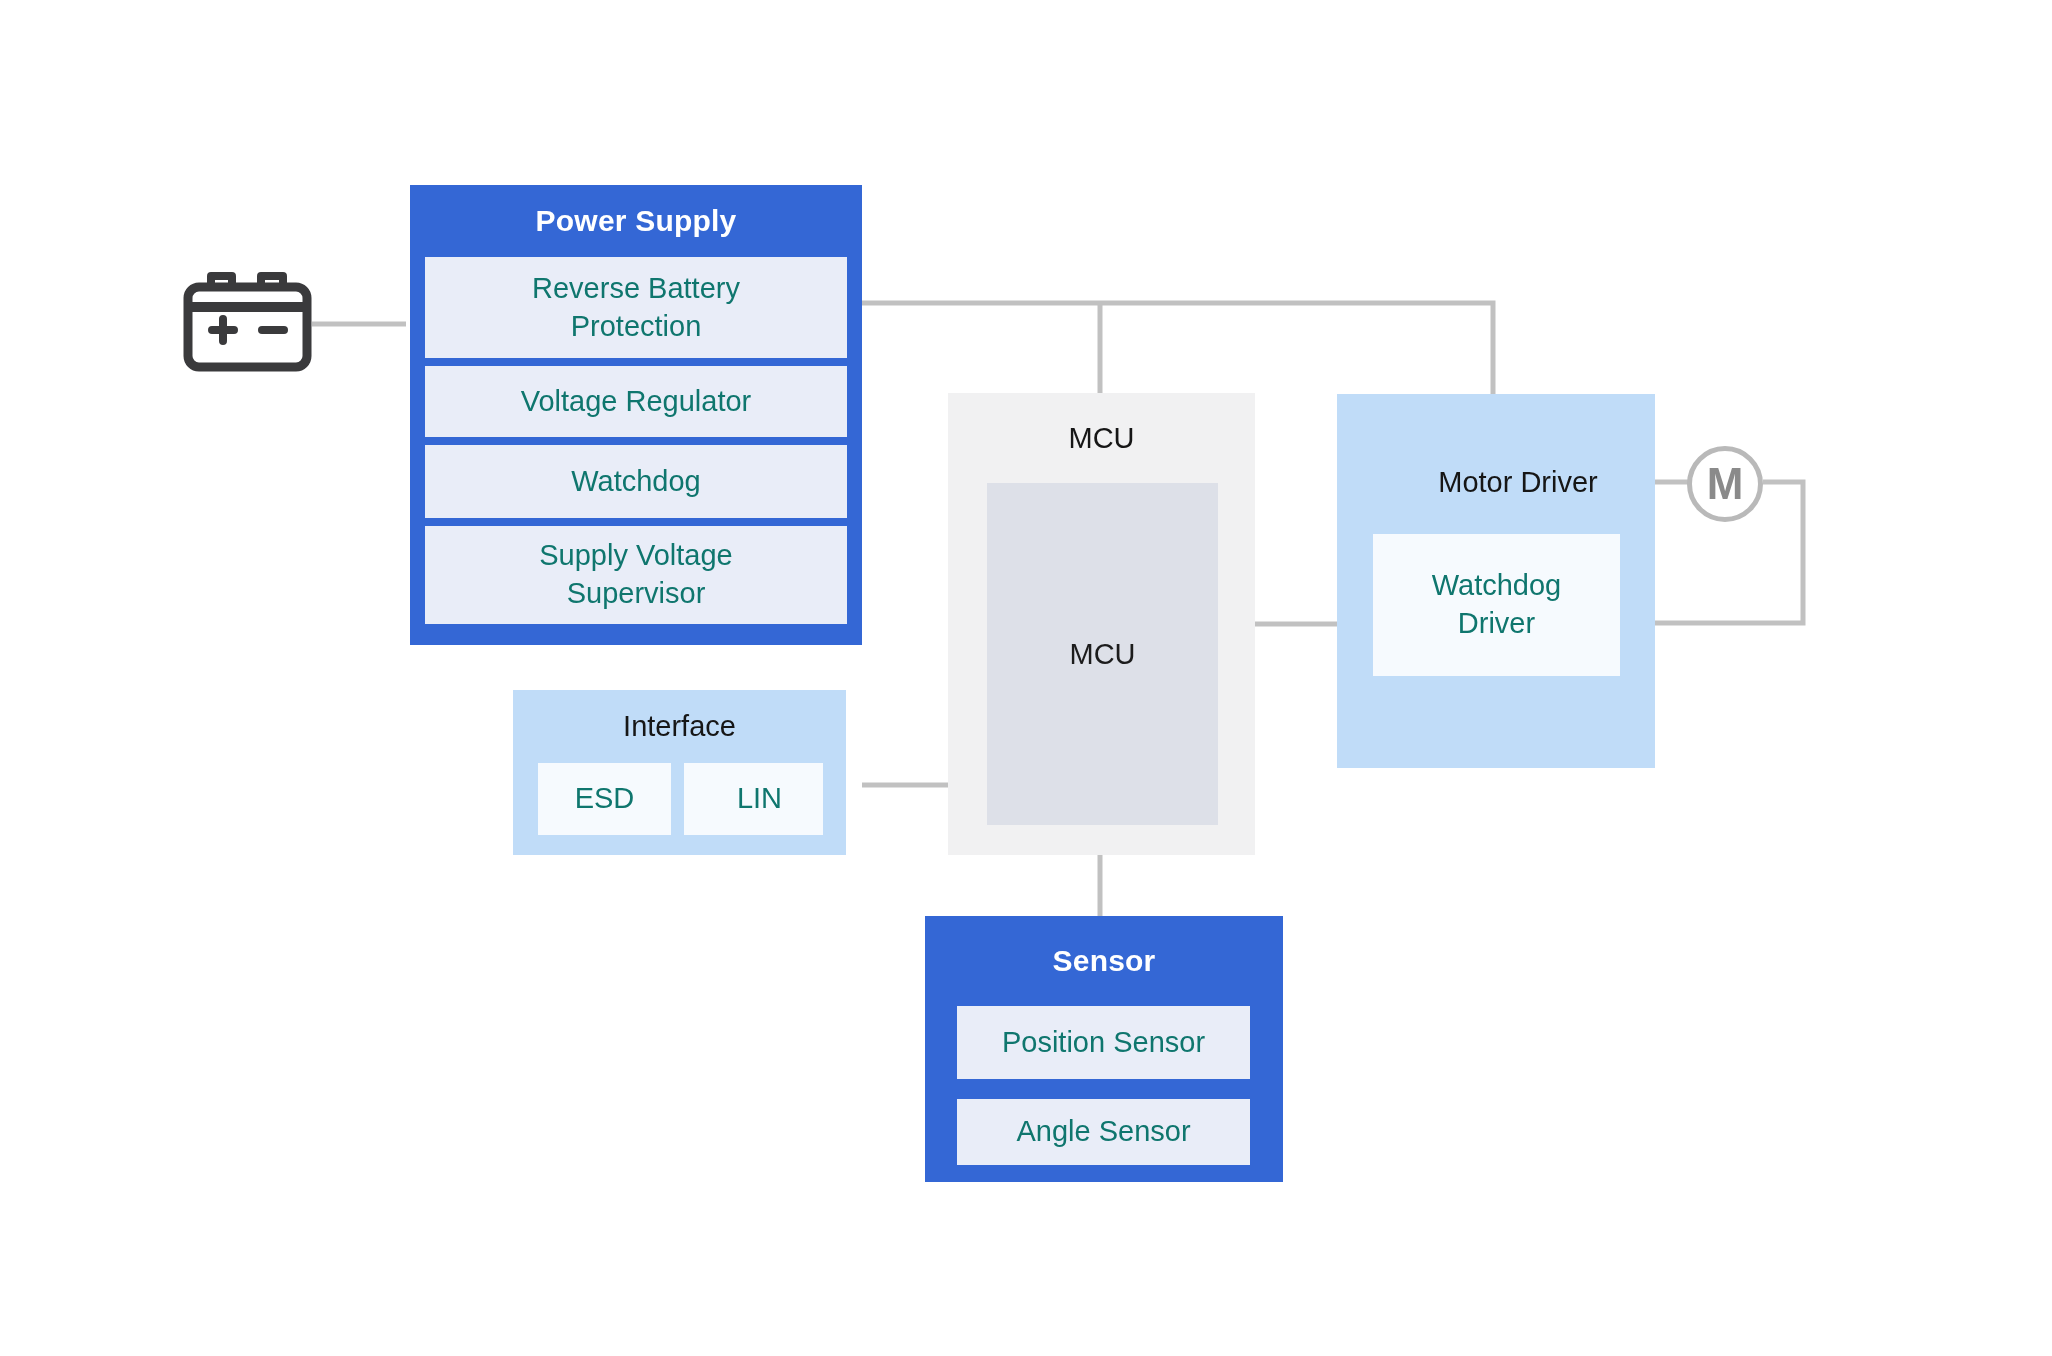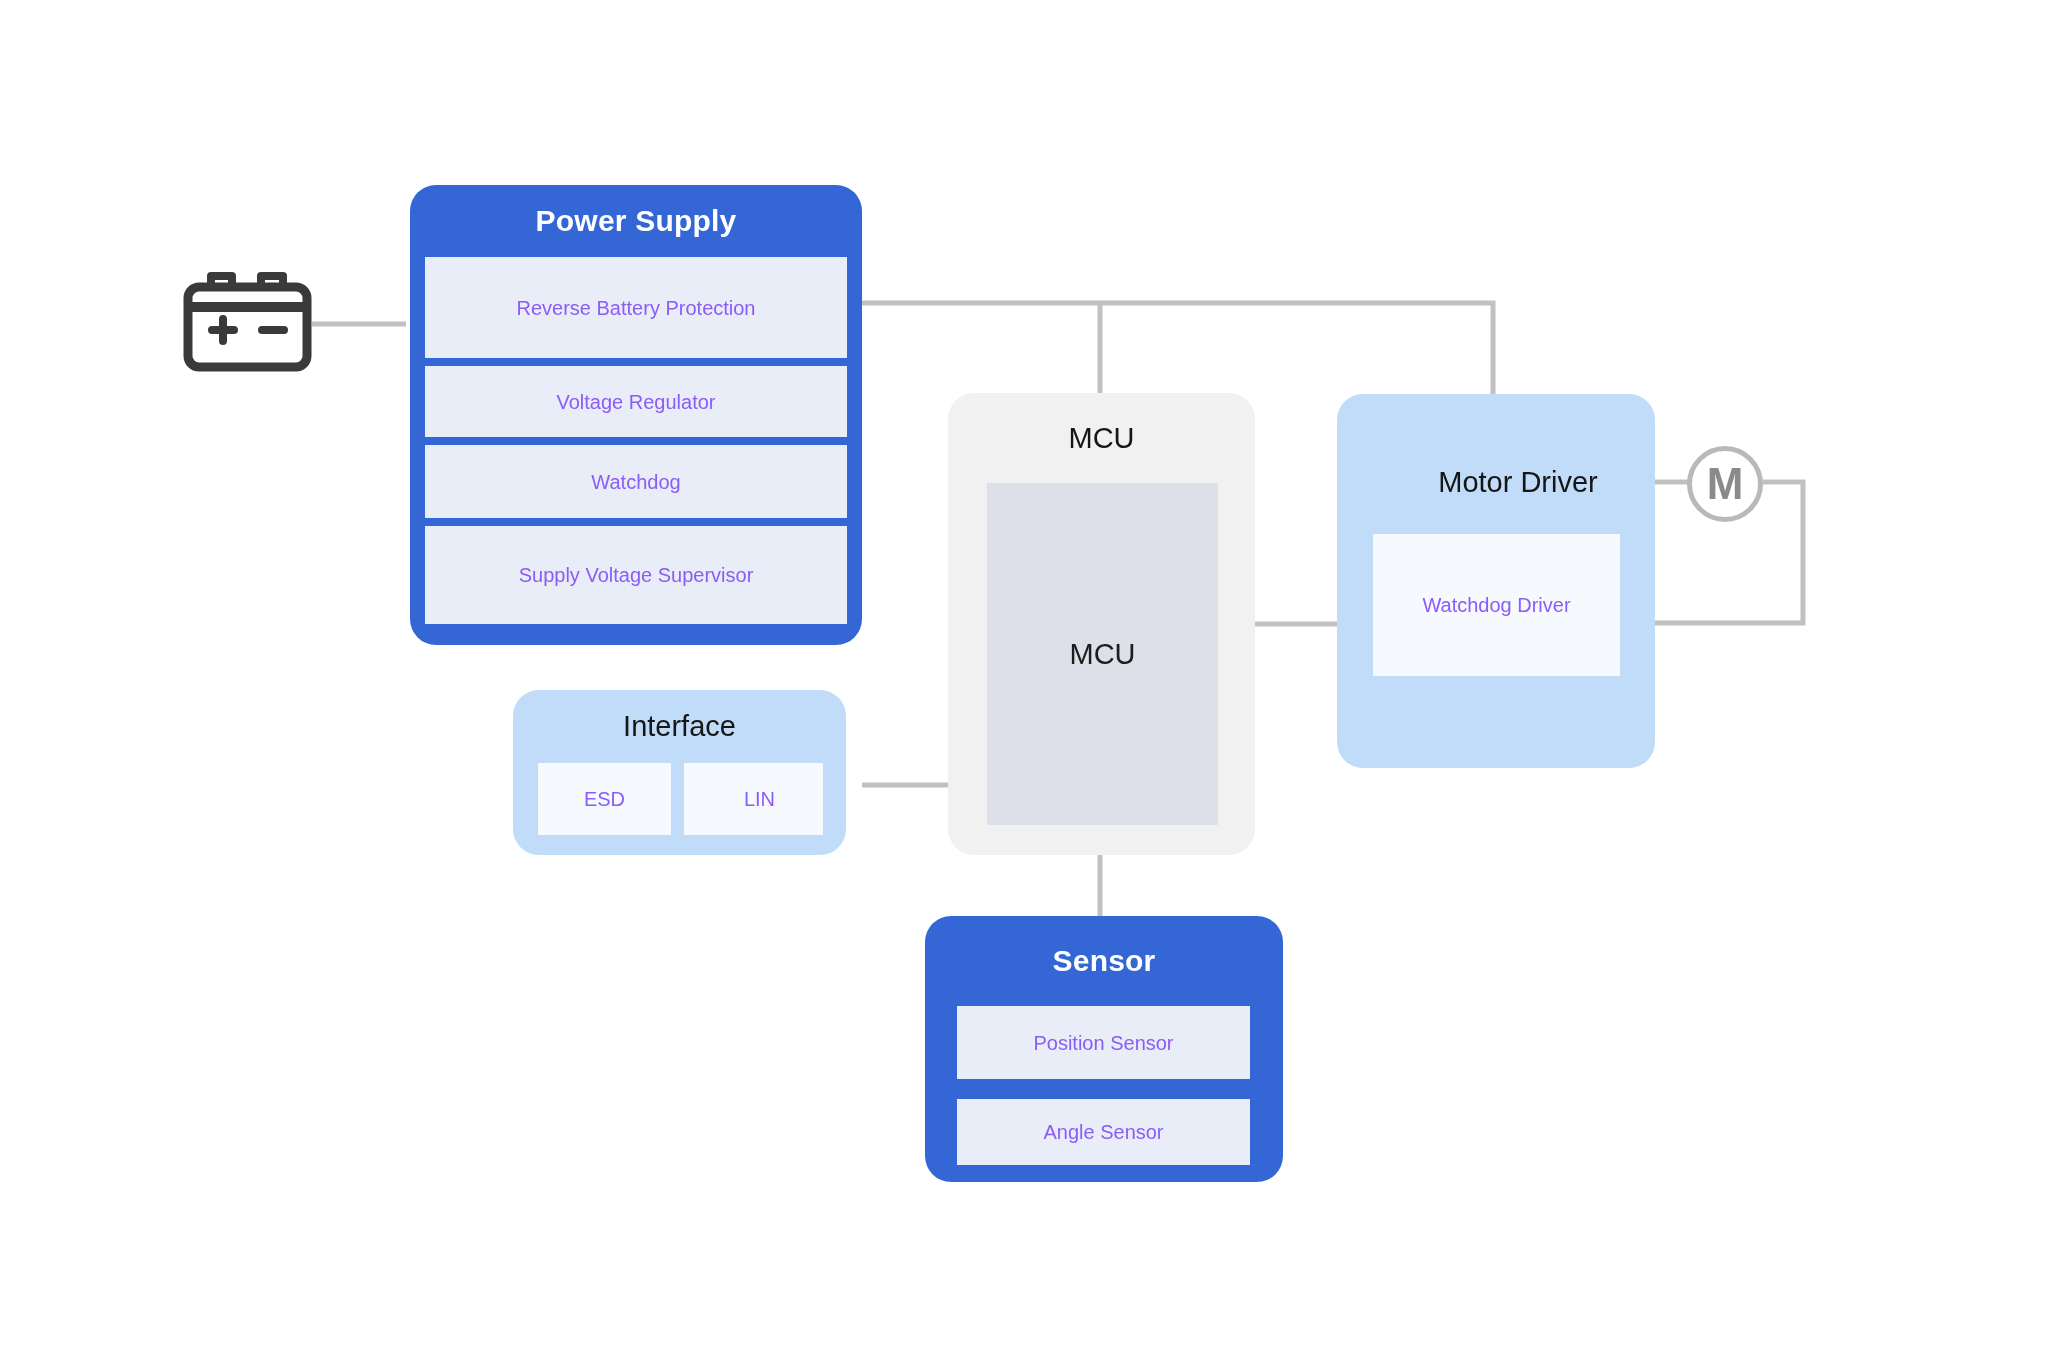--- a/index.html
+++ b/index.html
@@ -14,33 +14,33 @@
   }
   .abs { position: absolute; }
   svg.connectors {
     position: absolute;
     left: 0; top: 0;
     width: 2052px; height: 1356px;
     pointer-events: none;
   }
 
   
-  .block { position: absolute; box-sizing: border-box; border-radius: 26px; }
+  .block { position: absolute; box-sizing: border-box; }
   .blk-header {
     display: flex; align-items: center; justify-content: center;
     font-size: 30px; font-weight: 700; color: #ffffff;
     letter-spacing: 0.2px;
   }
   .blk-title-dark {
     display: flex; align-items: center; justify-content: center;
     font-size: 29px; font-weight: 400; color: #161616;
   }
   .sub-item {
     display: flex; align-items: center; justify-content: center;
-    text-align: center; font-size: 20px; color: #8b5cf6;
+    text-align: center; font-size: 29px; color: #0f766e;
     line-height: 1.3; box-sizing: border-box;
   }
 
   
   .power-supply { left: 410px; top: 185px; width: 452px; height: 460px; background: #3467d5; }
   .power-supply .blk-header { height: 72px; }
   .ps-items { display: flex; flex-direction: column; gap: 8px; margin: 0 15px; }
   .ps-items .sub-item { background: #e9edf8; }
   .ps-items .sub-item:nth-child(1) { height: 101px; }
   .ps-items .sub-item:nth-child(2) { height: 71px; }

